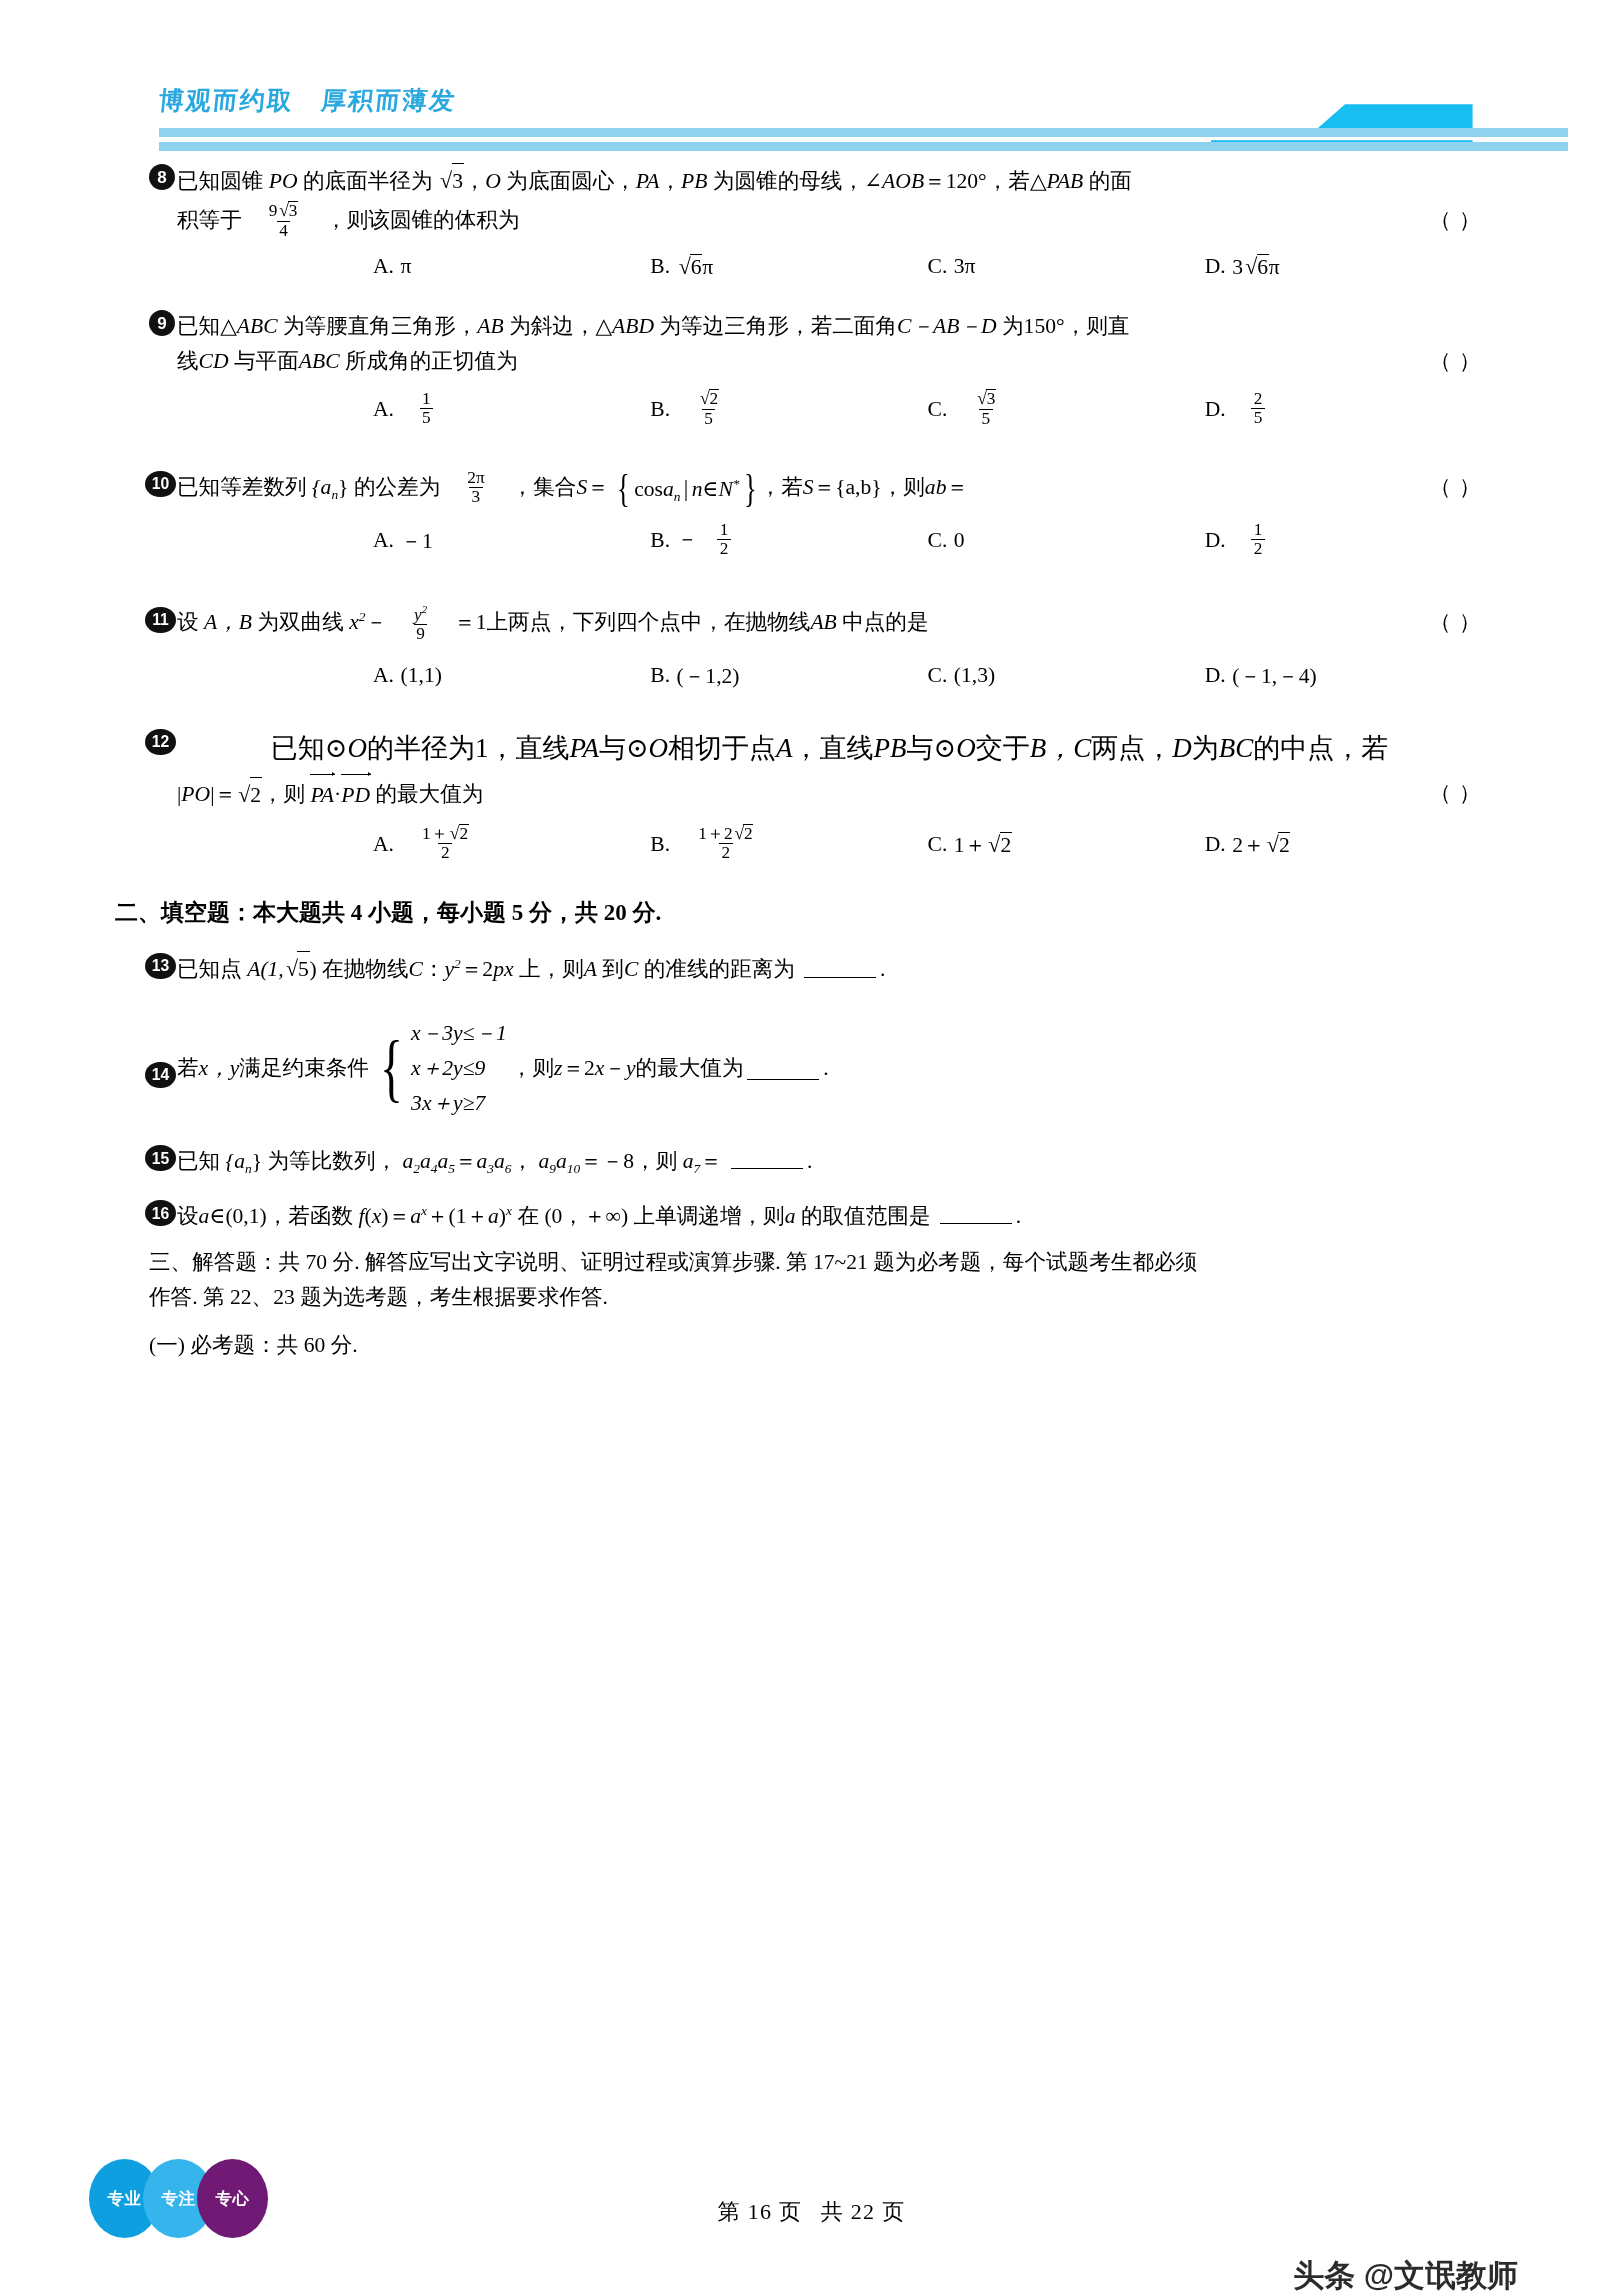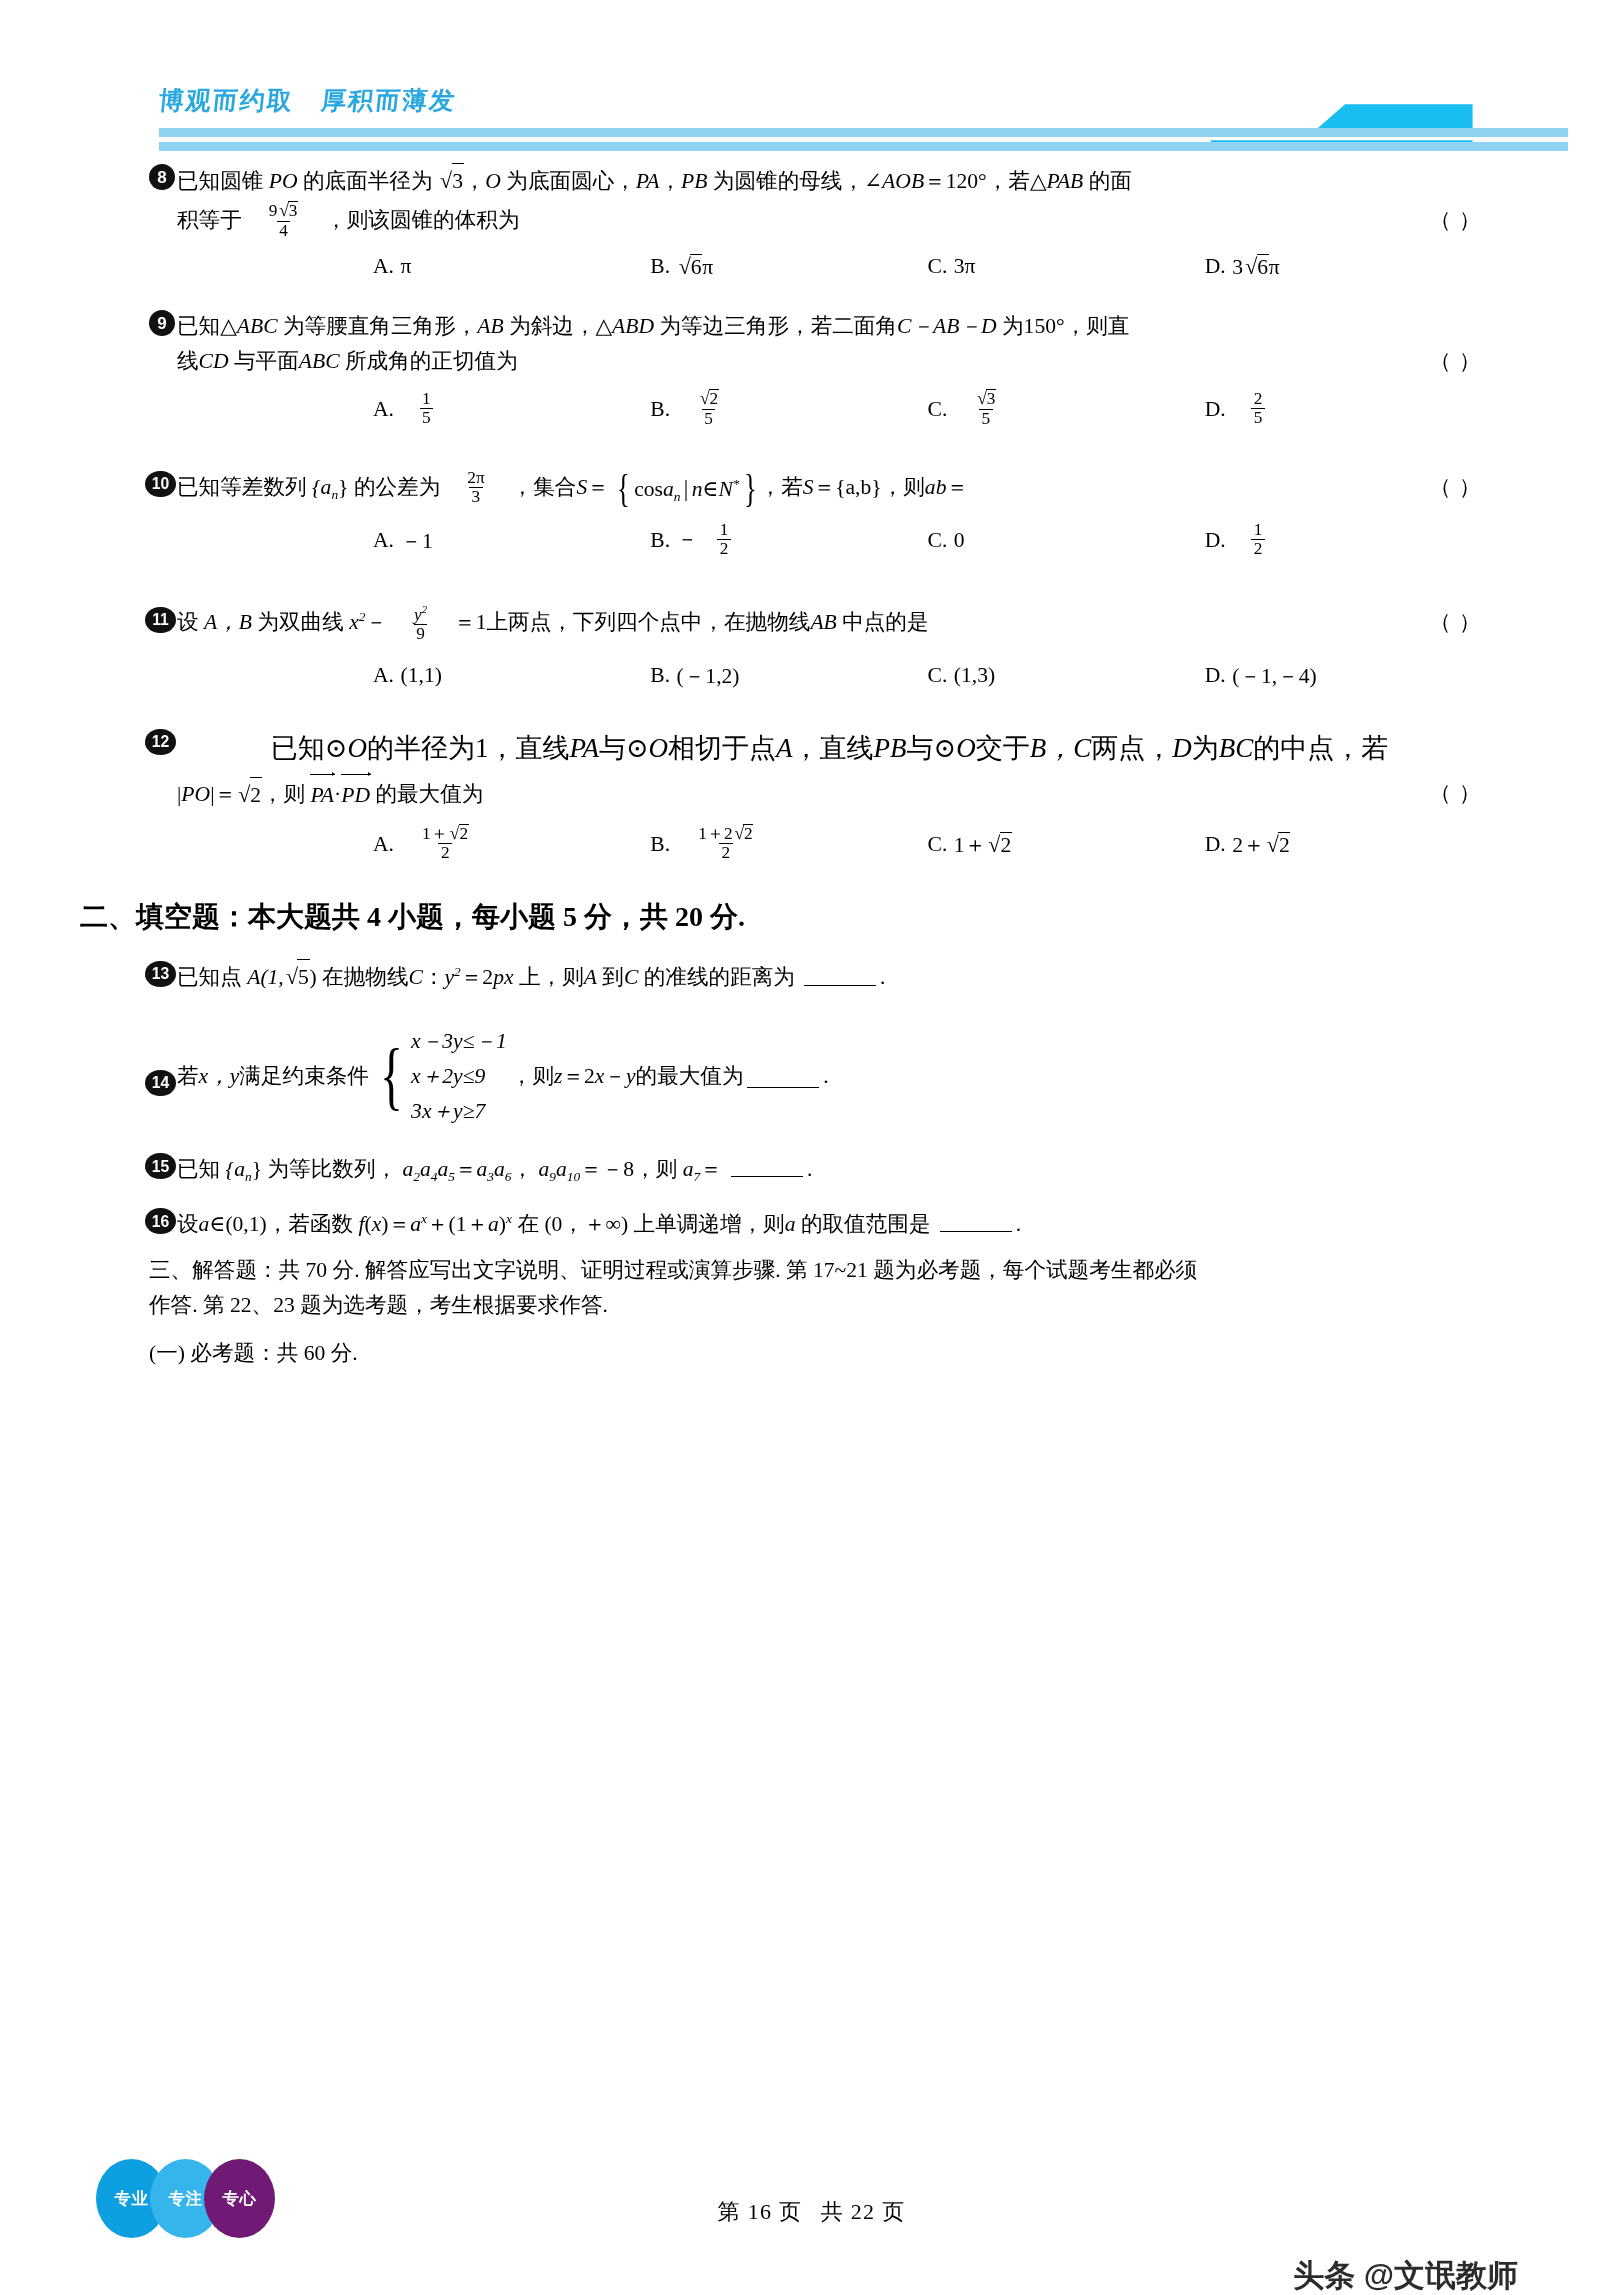--- a/index.html
+++ b/index.html
@@ -39,21 +39,21 @@
     font-size:17px;font-weight:bold;
     display:flex;align-items:center;justify-content:center;
     line-height:1;
   }
   .qnum.wide{width:31px;border-radius:48%/50%;font-size:15.7px;left:145px;}
   .qline{font-size:21.6px;line-height:1.62;white-space:nowrap;}
   .paren{position:absolute;right:141px;font-size:21.6px;letter-spacing:1.3px;}
   .opts{display:flex;margin-top:13px;padding-left:196px;}
   .opt{width:283px;font-size:21.6px;display:flex;align-items:center;}
   .opt .lbl{margin-right:6.5px;}
-  .sec-head{font-size:28px;font-weight:bold;padding-left:80px;padding-right:141px;margin-top:26px;line-height:1.6;}
+  .sec-head{font-size:23px;font-weight:bold;padding-left:115px;padding-right:141px;margin-top:26px;line-height:1.6;}
   .para{font-size:21.6px;padding-left:149px;padding-right:141px;line-height:1.66;}
   
   .mi{font-style:italic;font-family:"Liberation Serif","DejaVu Serif",serif;}
   .frac{display:inline-flex;flex-direction:column;align-items:center;
         vertical-align:middle;margin:0 19px;line-height:1.05;position:relative;top:-1.3px;}
   .frac .num{font-size:0.80em;padding:0 2.6px;}
   .frac .den{font-size:0.80em;padding:0 2.6px;border-top:1px solid #000;}
   .sq{display:inline-block;position:relative;padding-left:0.10em;}
   .sq .rad{font-size:1.02em;}
   .sq .rg{border-top:1px solid #000;padding:0 0.7px 0 0.7px;margin-left:-0.7px;display:inline-block;}
@@ -77,21 +77,21 @@
     font-size:77px;line-height:0.82;font-family:"Liberation Serif","DejaVu Serif",serif;
     margin-right:1.3px;position:relative;top:-1.3px;transform:scaleX(0.62);
   }
   .sys .rows{display:flex;flex-direction:column;font-size:21.6px;line-height:1.62;}
   .setb{display:inline-flex;align-items:center;vertical-align:middle;}
   .setb .bb{font-size:39px;line-height:0.6;font-family:"Liberation Serif",serif;transform:scaleX(0.68);display:inline-block;}
   .setb .inner{padding:0 1.3px;}
   .bar-sep{display:inline-block;padding:0 3.3px;font-size:1.05em;}
   
   .footer{position:absolute;left:0;top:2146px;width:1623px;height:149px;}
-  .badges{position:absolute;left:96px;top:13px;display:flex;}
+  .badges{position:absolute;left:89px;top:13px;display:flex;}
   .badge{
     width:71px;height:79px;border-radius:50%;
     display:flex;align-items:center;justify-content:center;
     color:#fff;font-family:"Liberation Sans","DejaVu Sans",sans-serif;
     font-size:16.4px;font-weight:bold;margin-left:-17px;letter-spacing:0.7px;
   }
   .badge:first-child{margin-left:0;}
   .b1{background:#0d9fe0;}
   .b2{background:#35b5ec;}
   .b3{background:#701a75;}

